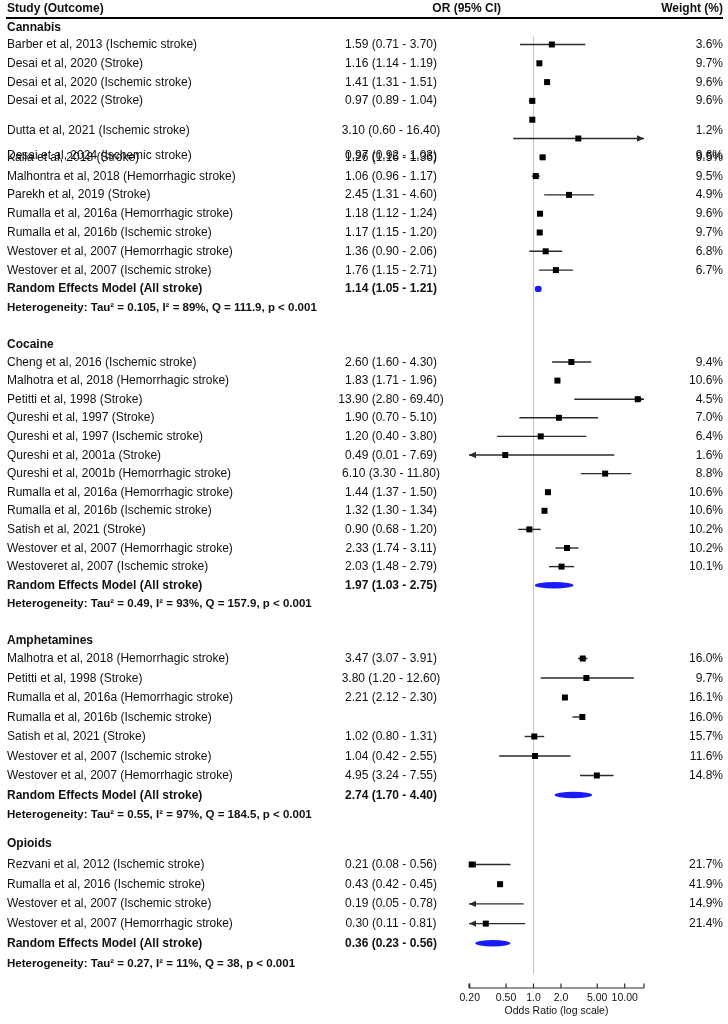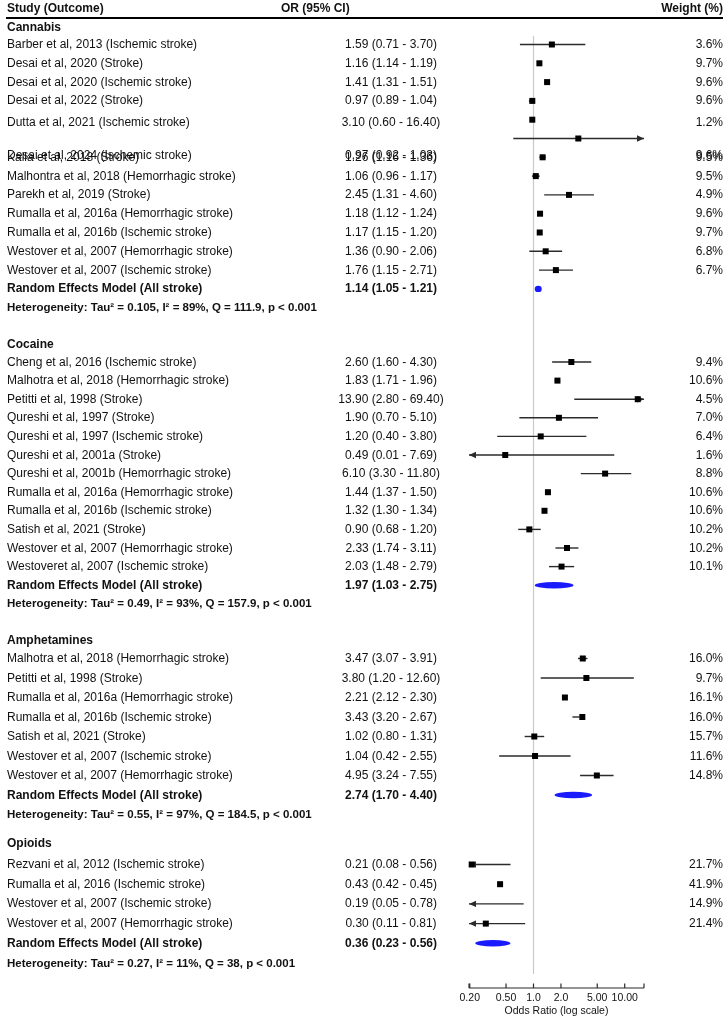--- a/index.html
+++ b/index.html
@@ -6,21 +6,21 @@
   #fig{
     position:relative;
     width:728px;height:1024px;
     background:#ffffff;
     font-family:"Liberation Sans","DejaVu Sans",sans-serif;
     font-size:12px;color:#111;
     overflow:hidden;
   }
   .hdr-row{position:absolute;top:0;left:0;width:728px;height:17px;line-height:17px;}
   .col-study{position:absolute;left:7px;font-weight:bold;white-space:nowrap;}
-  .col-or{position:absolute;left:281px;width:220px;text-align:left;font-weight:bold;}
+  .col-or{position:absolute;left:281px;width:220px;text-align:right;font-weight:bold;}
   .col-weight{position:absolute;left:645px;width:78px;text-align:right;font-weight:bold;}
   .hdr-rule{position:absolute;top:16.5px;left:6px;width:717px;height:2px;background:#000;}
   #rows{position:absolute;top:0;left:0;width:728px;height:1024px;}
   .row{position:absolute;left:0;width:584px;height:19px;line-height:19px;white-space:nowrap;}
   .lab{position:absolute;left:7px;white-space:nowrap;}
   .or{position:absolute;left:281px;width:220px;text-align:center;}
   .wt{position:absolute;left:645px;width:78px;text-align:right;}
   .b{font-weight:bold;}
   .het{font-size:11.5px;}
   #plot{position:absolute;top:0;left:0;}
@@ -58,21 +58,21 @@
       <div class="row" style="top: 91.4px;">
         <span class="lab">Desai et al, 2022 (Stroke)</span>
         <span class="or">0.97 (0.89 - 1.04)</span>
         <span class="wt">9.6%</span>
       </div>
       <div class="row" style="top: 110.2px; margin-top: 36px;">
         <span class="lab">Desai et al, 2024 (Ischemic stroke)</span>
         <span class="or">0.97 (0.92 - 1.03)</span>
         <span class="wt">9.6%</span>
       </div>
-      <div class="row" style="top: 113px;">
+      <div class="row" style="top: 121px;">
         <span class="lab">Dutta et al, 2021 (Ischemic stroke)</span>
         <span class="or">3.10 (0.60 - 16.40)</span>
         <span class="wt">1.2%</span>
       </div>
       <div class="row" style="top: 147.8px;">
         <span class="lab">Kalla et al, 2018 (Stroke)</span>
         <span class="or">1.26 (1.16 - 1.36)</span>
         <span class="wt">9.5%</span>
       </div>
       <div class="row" style="top: 166.6px;">
@@ -195,21 +195,20 @@
         <span class="or">3.80 (1.20 - 12.60)</span>
         <span class="wt">9.7%</span>
       </div>
       <div class="row" style="top: 688px;">
         <span class="lab">Rumalla et al, 2016a (Hemorrhagic stroke)</span>
         <span class="or">2.21 (2.12 - 2.30)</span>
         <span class="wt">16.1%</span>
       </div>
       <div class="row" style="top: 707.5px;">
         <span class="lab">Rumalla et al, 2016b (Ischemic stroke)</span>
-        <span class="or">3.43 (3.20 - 2.67)</span>
         <span class="wt">16.0%</span>
       </div>
       <div class="row" style="top: 727px;">
         <span class="lab">Satish et al, 2021 (Stroke)</span>
         <span class="or">1.02 (0.80 - 1.31)</span>
         <span class="wt">15.7%</span>
       </div>
       <div class="row" style="top: 746.5px;">
         <span class="lab">Westover et al, 2007 (Ischemic stroke)</span>
         <span class="or">1.04 (0.42 - 2.55)</span>

